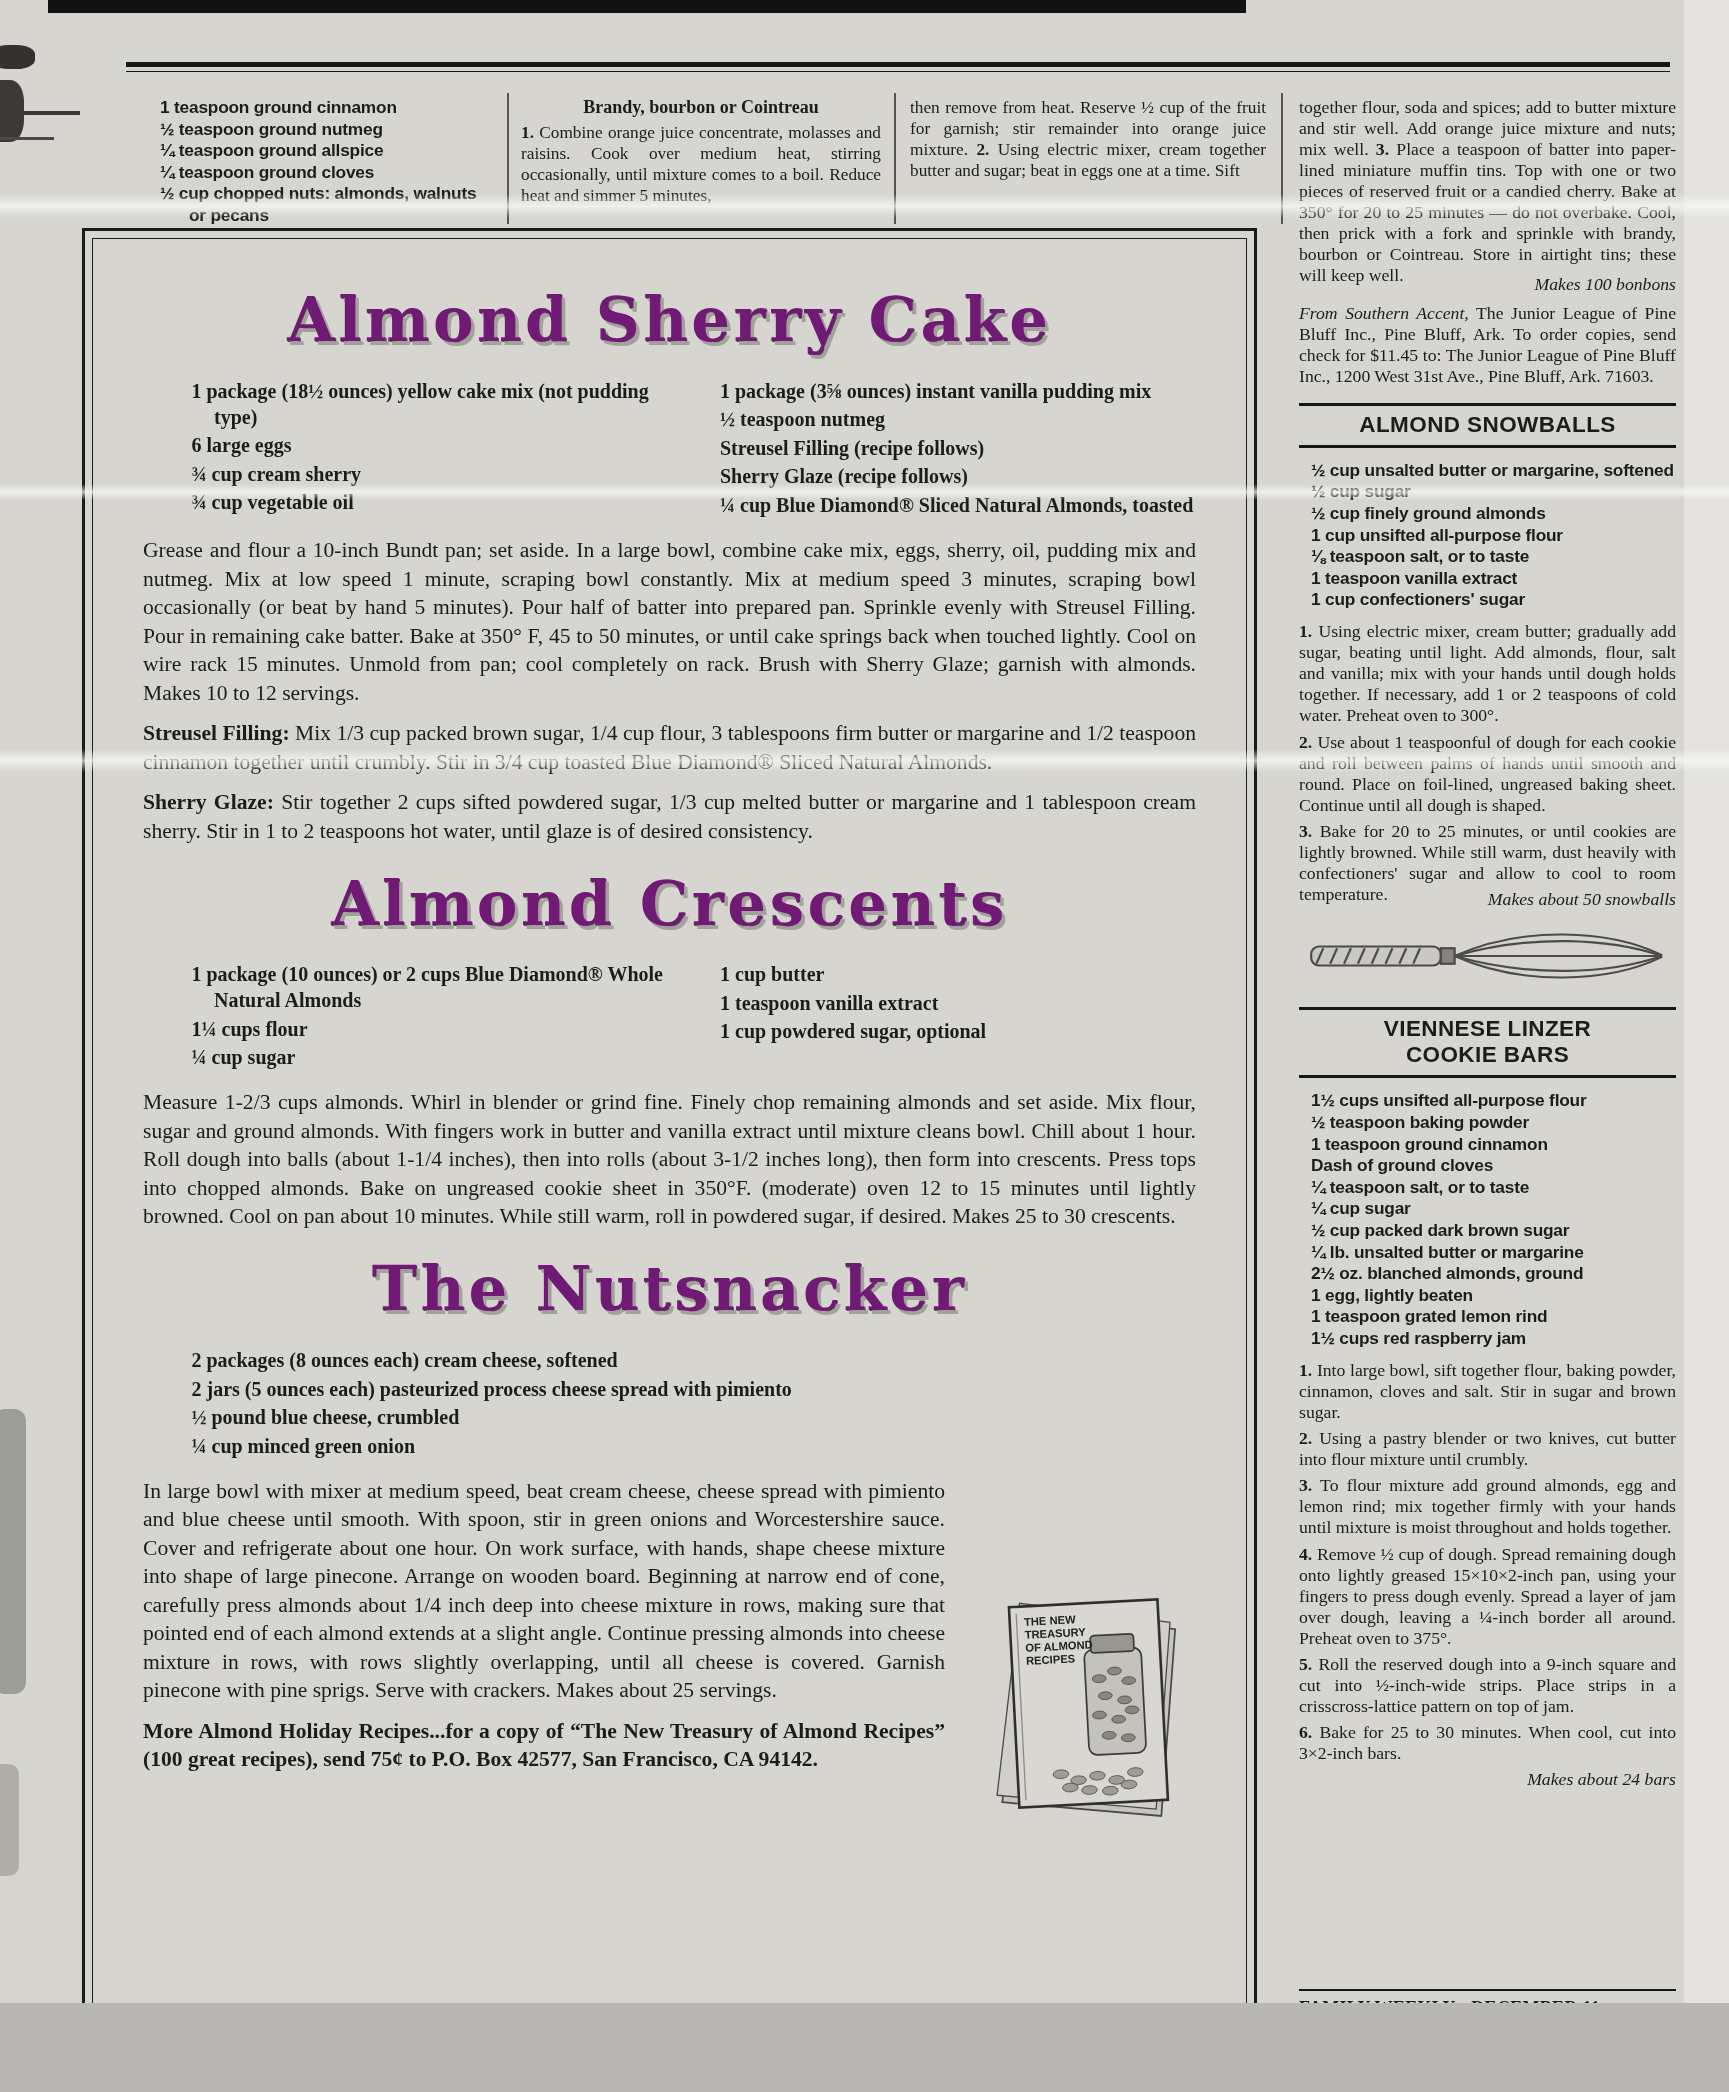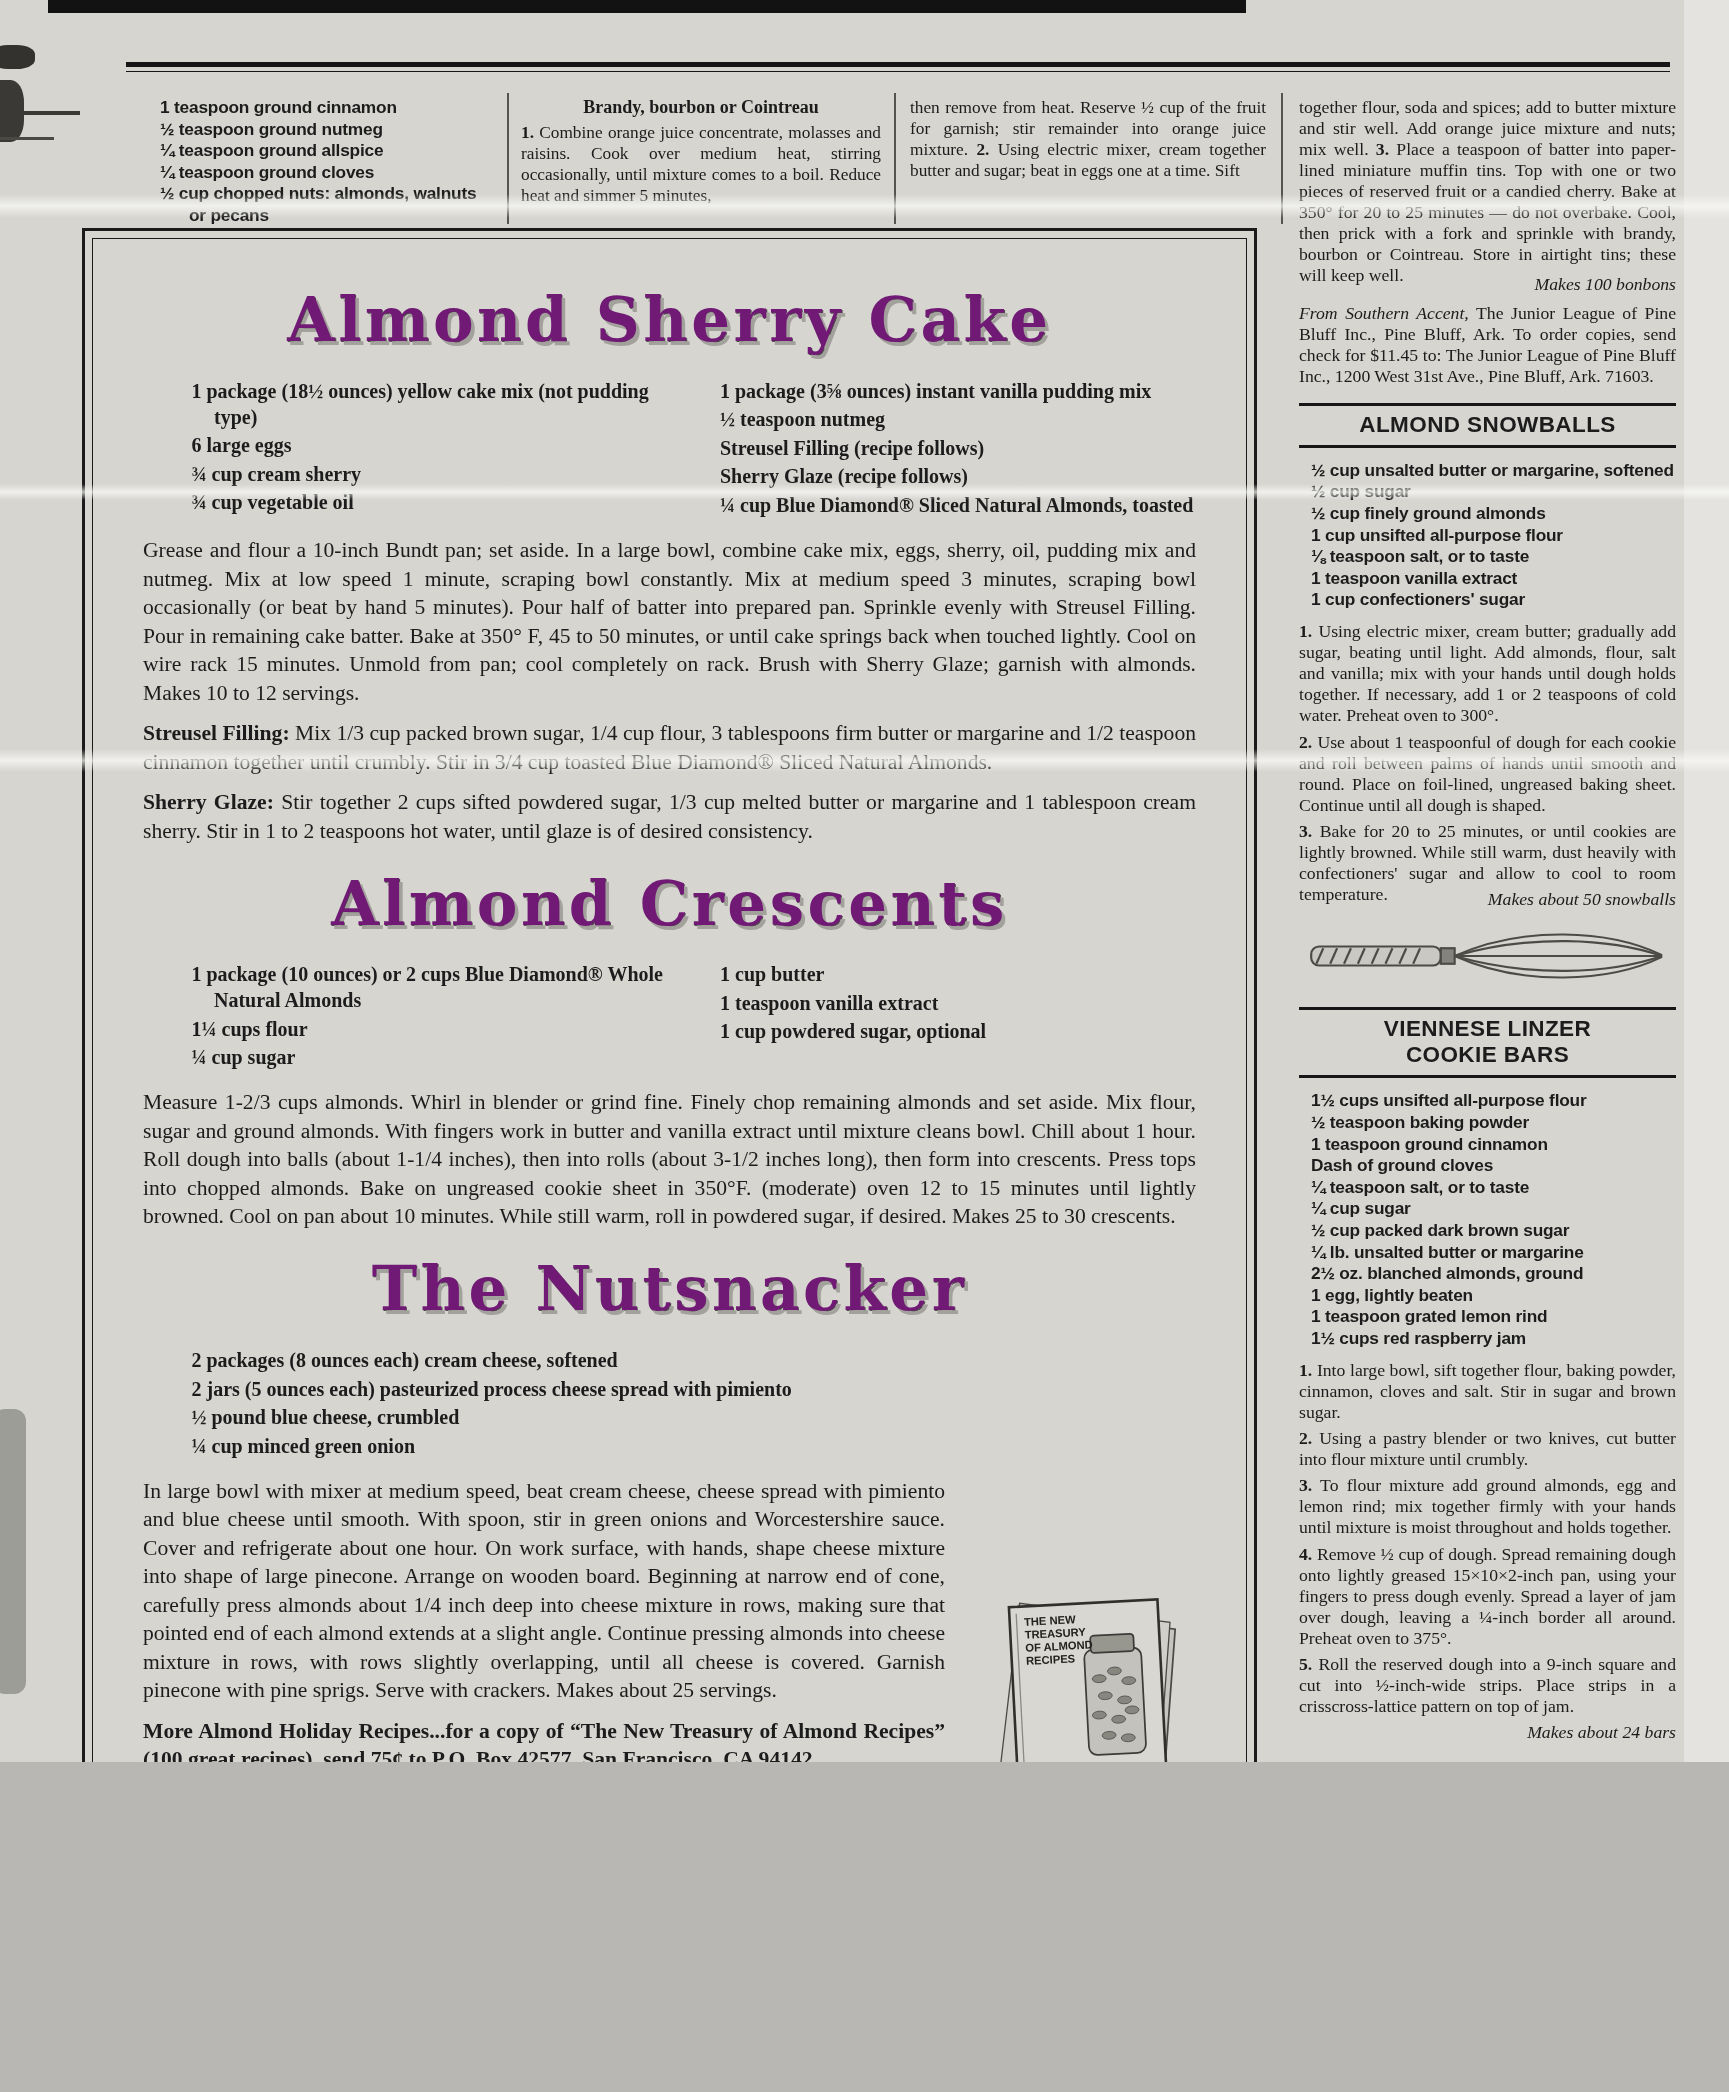--- a/index.html
+++ b/index.html
@@ -1,16 +1,16 @@
 <!DOCTYPE html>
 <html style="font-size:14px"><head>
 <meta charset="utf-8">
 <style>
   html,body{margin:0;padding:0;background:#b8b7b3;}
-  .page{position:relative;width:1729px;height:1762px;background:#d6d5d0;overflow:hidden;
+  .page{position:relative;width:1729px;height:2003px;background:#d6d5d0;overflow:hidden;
         color:#1c1c1c;font-family:"Liberation Serif","DejaVu Serif",serif;}
   
   .streak{position:absolute;left:0;width:1729px;z-index:40;pointer-events:none;
           background:linear-gradient(180deg,rgba(248,248,245,0) 0%,rgba(250,250,247,0.72) 50%,rgba(248,248,245,0) 100%);}
   .edge-blot{position:absolute;z-index:41;pointer-events:none;}
   .right-strip{position:absolute;right:0;top:0;width:45px;height:2093px;background:#e4e3df;z-index:2;}
   
   .topbar{position:absolute;background:#121212;z-index:3;}
   .double-rule{position:absolute;height:4.3px;border-top:5.2px solid #161616;border-bottom:1.7px solid #161616;z-index:3;}
   .vrule{position:absolute;width:1.7px;background:#55544f;z-index:3;}
@@ -153,20 +153,21 @@
         <div class="li">1 egg, lightly beaten</div>
         <div class="li">1 teaspoon grated lemon rind</div>
         <div class="li">1½ cups red raspberry jam</div>
       </div>
 
     <p class="step"><b>1.</b> <span>Into large bowl, sift together flour, baking powder, cinnamon, cloves and salt. Stir in sugar and brown sugar.</span></p>
     <p class="step"><b>2.</b> <span>Using a pastry blender or two knives, cut butter into flour mixture until crumbly.</span></p>
     <p class="step"><b>3.</b> <span>To flour mixture add ground almonds, egg and lemon rind; mix together firmly with your hands until mixture is moist throughout and holds together.</span></p>
     <p class="step"><b>4.</b> <span>Remove ½ cup of dough. Spread remaining dough onto lightly greased 15×10×2-inch pan, using your fingers to press dough evenly. Spread a layer of jam over dough, leaving a ¼-inch border all around. Preheat oven to 375°.</span></p>
     <p class="step"><b>5.</b> <span>Roll the reserved dough into a 9-inch square and cut into ½-inch-wide strips. Place strips in a crisscross-lattice pattern on top of jam.</span></p>
+    <p class="step"><b>6.</b> <span>Bake for 25 to 30 minutes. When cool, cut into 3×2-inch bars.</span></p>
     <div class="makes">Makes about 24 bars</div>
   </div>
 
   <div class="rc-footer">
     <span class="footer-mag">FAMILY WEEKLY • DECEMBER 11 • 1983</span>
     <span class="footer-page">9</span>
   </div>
 
   <div class="main-box">
     <div class="main-box-inner mb">

